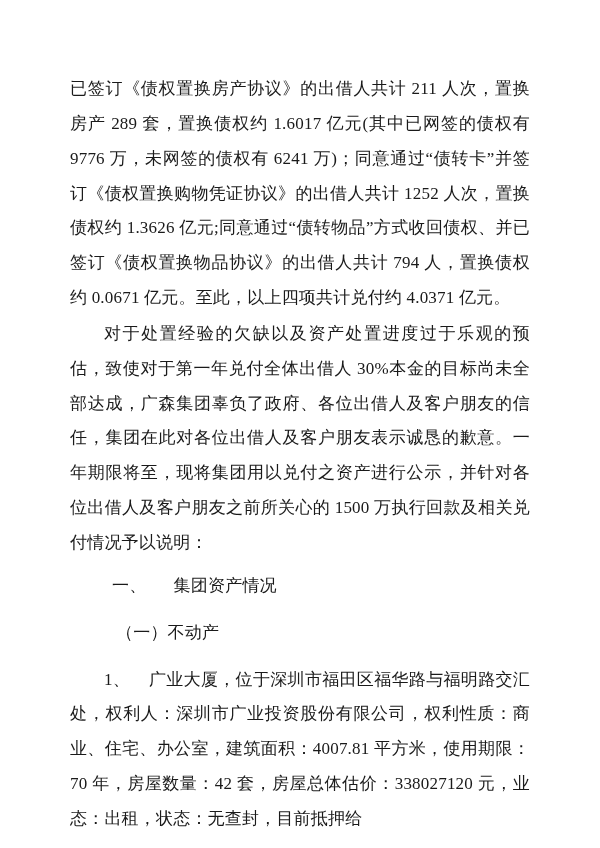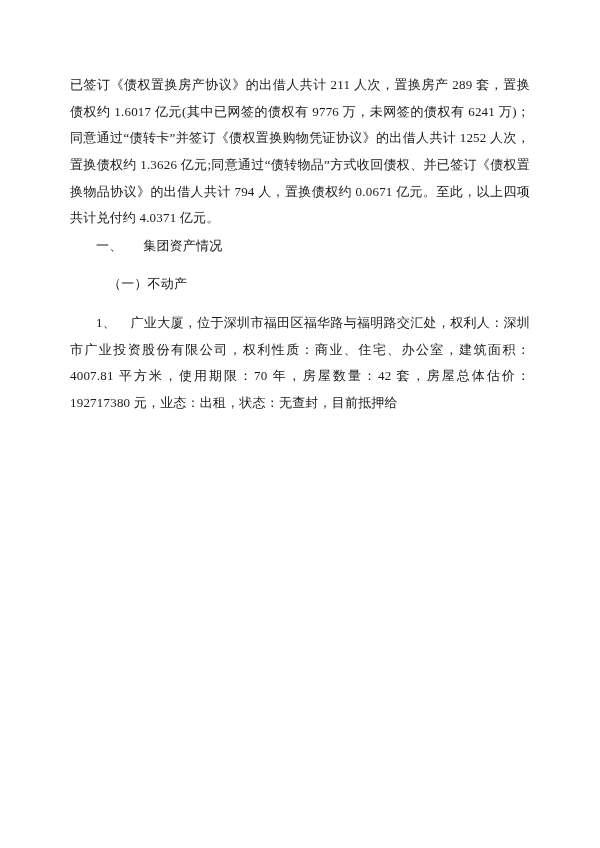--- a/index.html
+++ b/index.html
@@ -16,36 +16,36 @@
   }
   .page {
     position: relative;
     width: 600px;
     height: 848px;
     box-sizing: border-box;
     padding: 72px 70px 40px 70px;
     background: #fff;
   }
   .doc-body {
-    font-size: 13px;
+    font-size: 17px;
     line-height: 2.05;
     text-align: justify;
     text-justify: inter-ideograph;
     letter-spacing: 0.2px;
   }
   .para {
     margin: 0 0 1px 0;
     text-indent: 2em;
   }
   .para.flush {
     text-indent: 0;
   }
   .heading-num {
     text-indent: 2em;
-    margin: 0;
+    margin: 8px;
   }
   .heading-num .gap {
     display: inline-block;
     width: 1.6em;
   }
   .sub-heading {
     text-indent: 2em;
     margin: 12px;
   }
   .item-line {
@@ -58,22 +58,23 @@
   }
 </style>
 </head>
 <body>
 
 <div class="page">
   <div class="doc-body">
 
     <p class="para flush">已签订《债权置换房产协议》的出借人共计 211 人次，置换房产 289 套，置换债权约 1.6017 亿元(其中已网签的债权有 9776 万，未网签的债权有 6241 万)；同意通过“债转卡”并签订《债权置换购物凭证协议》的出借人共计 1252 人次，置换债权约 1.3626 亿元;同意通过“债转物品”方式收回债权、并已签订《债权置换物品协议》的出借人共计 794 人，置换债权约 0.0671 亿元。至此，以上四项共计兑付约 4.0371 亿元。</p>
 
+    <p class="para">对于处置经验的欠缺以及资产处置进度过于乐观的预估，致使对于第一年兑付全体出借人 30%本金的目标尚未全部达成，广森集团辜负了政府、各位出借人及客户朋友的信任，集团在此对各位出借人及客户朋友表示诚恳的歉意。一年期限将至，现将集团用以兑付之资产进行公示，并针对各位出借人及客户朋友之前所关心的 1500 万执行回款及相关兑付情况予以说明：</p>
 
     <p class="heading-num"><span>一、</span><span class="gap"></span><span>集团资产情况</span></p>
 
 
     <p class="sub-heading">（一）不动产</p>
 
-    <p class="item-line"><span>1、</span><span class="idx-gap"></span><span>广业大厦，位于深圳市福田区福华路与福明路交汇处，权利人：深圳市广业投资股份有限公司，权利性质：商业、住宅、办公室，建筑面积：4007.81 平方米，使用期限：70 年，房屋数量：42 套，房屋总体估价：192717380 元，业态：出租，状态：无查封，目前抵押给</span></p>
+    <p class="item-line"><span>1、</span><span class="idx-gap"></span><span>广业大厦，位于深圳市福田区福华路与福明路交汇处，权利人：深圳市广业投资股份有限公司，权利性质：商业、住宅、办公室，建筑面积：4007.81 平方米，使用期限：70 年，房屋数量：42 套，房屋总体估价：338027120 元，业态：出租，状态：无查封，目前抵押给</span></p>
 
   </div>
 </div>
 
 </body></html>

